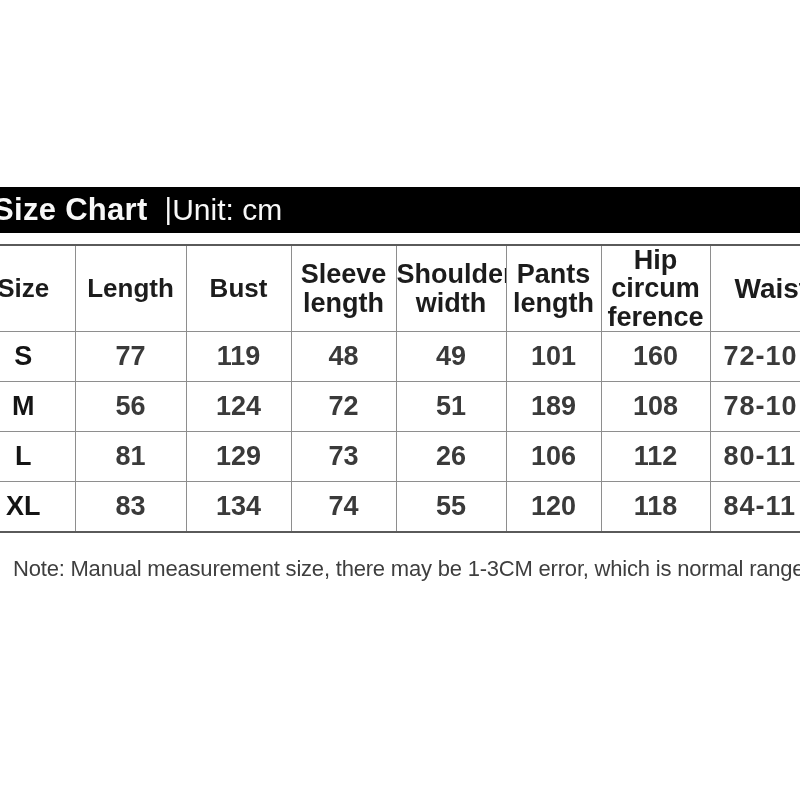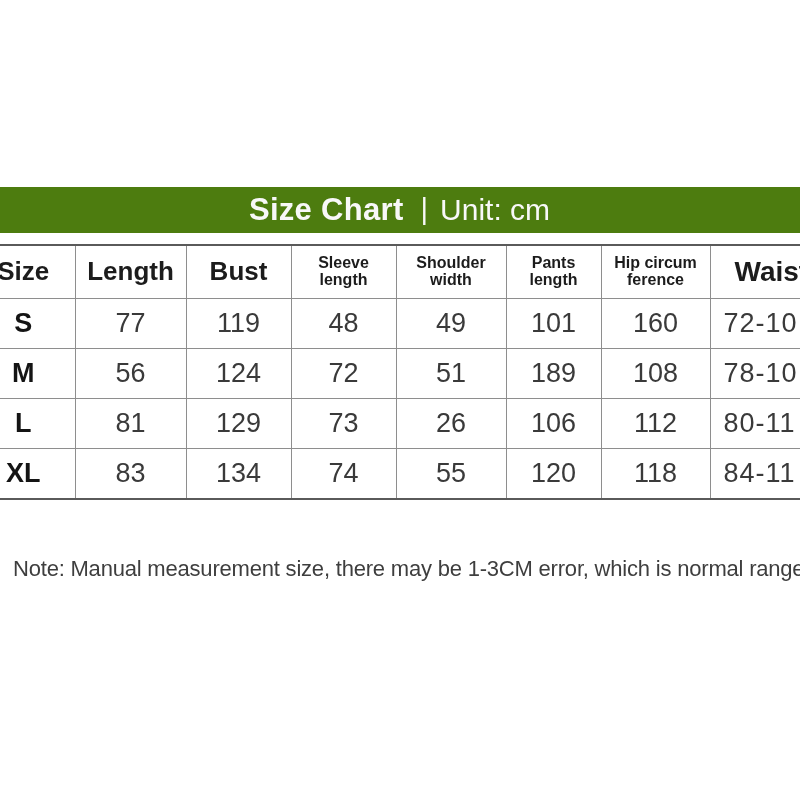--- a/index.html
+++ b/index.html
@@ -16,26 +16,25 @@
     overflow: hidden;
   }
 
   
   .title-bar {
     position: absolute;
     top: 187px;
     left: 0;
     width: 800px;
     height: 46px;
-    background: #4d7c0f;
+    background: #000000;
     display: flex;
     align-items: center;
-    justify-content: center;
+    justify-content: flex-start;
     color: #f8f8f8;
-    gap: 12px;
   }
   .title-left {
     display: flex;
     align-items: center;
     margin-left: -7px;   
     white-space: nowrap;
   }
   .title-text {
     font-size: 31px;
     font-weight: 600;
@@ -73,27 +72,27 @@
     overflow: hidden;
   }
   .size-table thead th {
     height: 52px;
     font-size: 26px;
     font-weight: 700;
     color: #1c1c1c;
     line-height: 1.05;
   }
   .size-table thead th.two-line {
-    font-size: 16px;
+    font-size: 27px;
     white-space: pre-line;
   }
   .size-table tbody td {
     height: 49px;
     font-size: 27px;
-    font-weight: 400;
+    font-weight: 700;
     color: #3a3a3a;
   }
   .size-table tbody td.size-col {
     font-weight: 700;
     color: #141414;
   }
   .size-table th.waist-col {
     text-align: left;
     padding-left: 24px;
     font-size: 28px;

